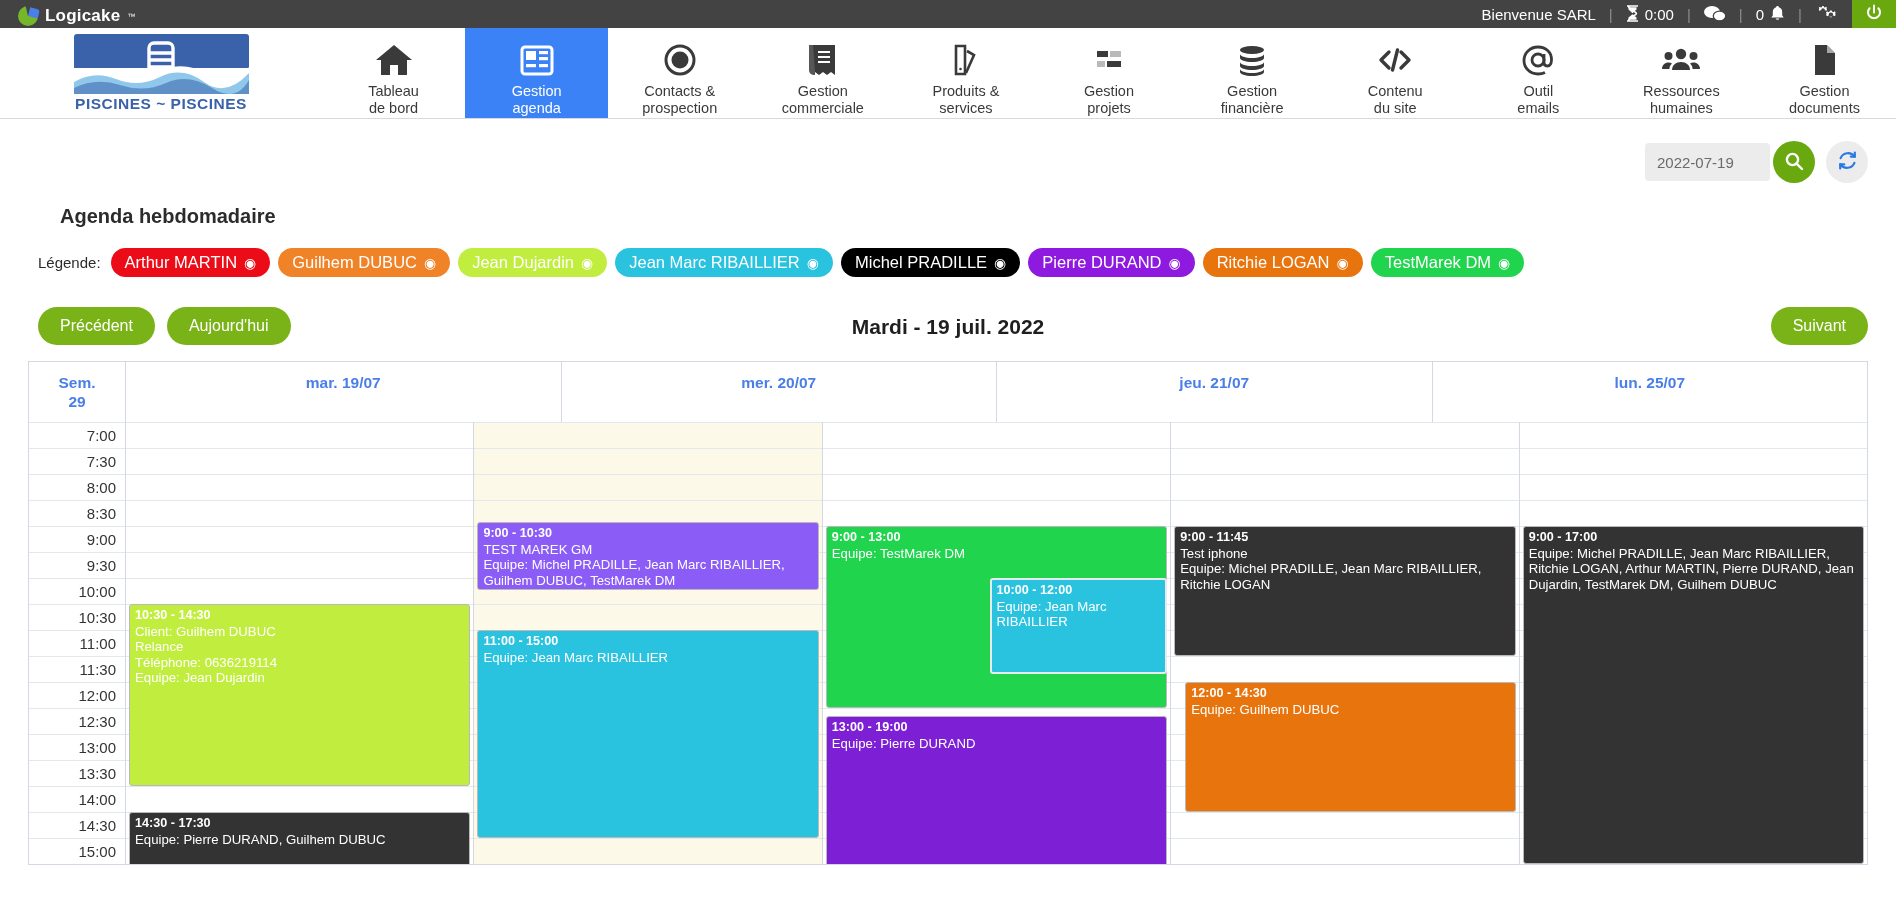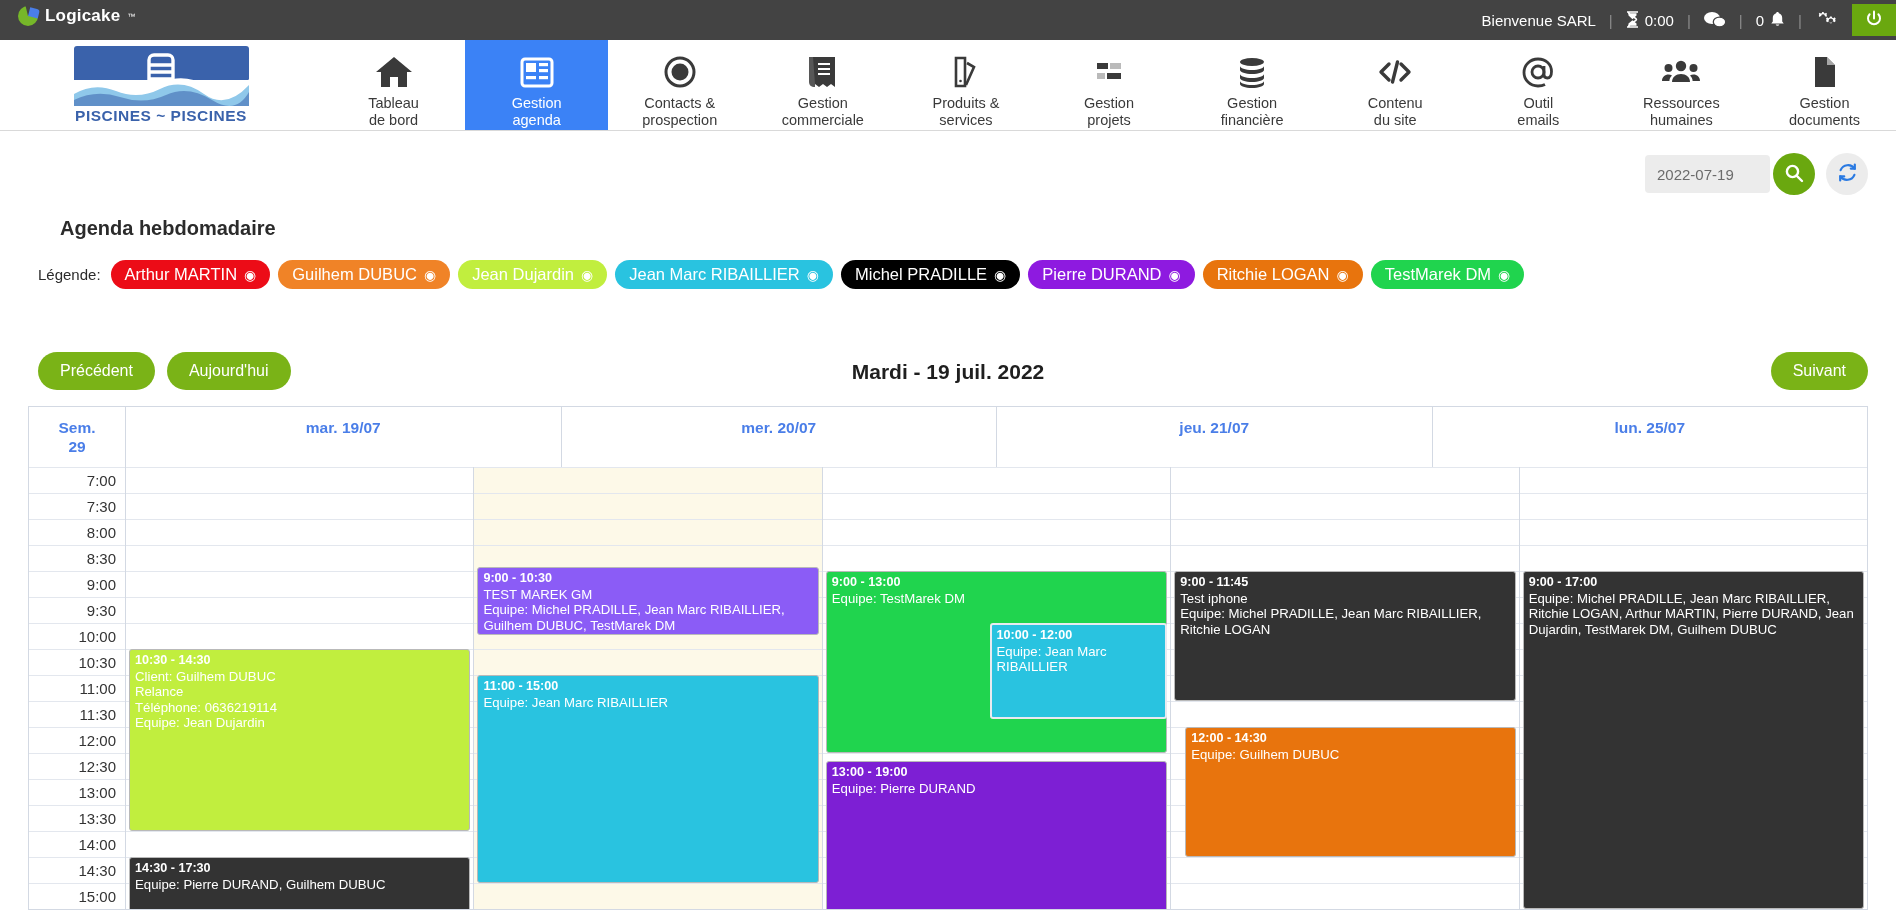--- a/index.html
+++ b/index.html
@@ -5,21 +5,21 @@
   * { box-sizing: border-box; margin: 0; padding: 0; }
   html, body {
     width: 1896px; height: 913px;
     overflow: hidden;
     background: #fff;
     font-family: "Liberation Sans", sans-serif;
   }
 
   
   .topbar {
-    height: 40px; background: #434343; color: #fff;
+    height: 28px; background: #434343; color: #fff;
     display: flex; align-items: center; justify-content: flex-end;
     font-size: 15px; position: relative;
   }
   .brand {
     position: absolute; left: 18px; top: 0; height: 32px;
     display: flex; align-items: center; gap: 7px;
   }
   .brand-logo { width: 20px; height: 20px; position: relative; }
   .brand-logo .pac {
     position:absolute; inset:0; border-radius:50%;
@@ -103,21 +103,21 @@
   }
   .legend-label { font-size:15px; color:#2b2b2b; margin-right:2px; }
   .badge {
     display:inline-flex; align-items:center; gap:7px;
     border-radius:16px; padding:5px 14px; color:#fff;
     font-size:16.5px; font-weight:normal; cursor:pointer; white-space:nowrap;
   }
   .badge .eye { font-size:14px; }
 
   .btnrow {
-    display:flex; align-items:flex-end; padding: 14px 28px 0 38px; margin-top: 33px;
+    display:flex; align-items:flex-end; padding: 14px 28px 0 38px;
   }
   .pill {
     background:#7ab317; color:#fff; border:none; border-radius:20px;
     padding:10px 22px; font-size:16px; cursor:pointer; margin-right:12px;
     font-family:"Liberation Sans",sans-serif;
   }
   .spacer { flex:1; }
 
   .week-title {
     text-align:center; font-size:21px; font-weight:bold; color:#1f1f1f;

